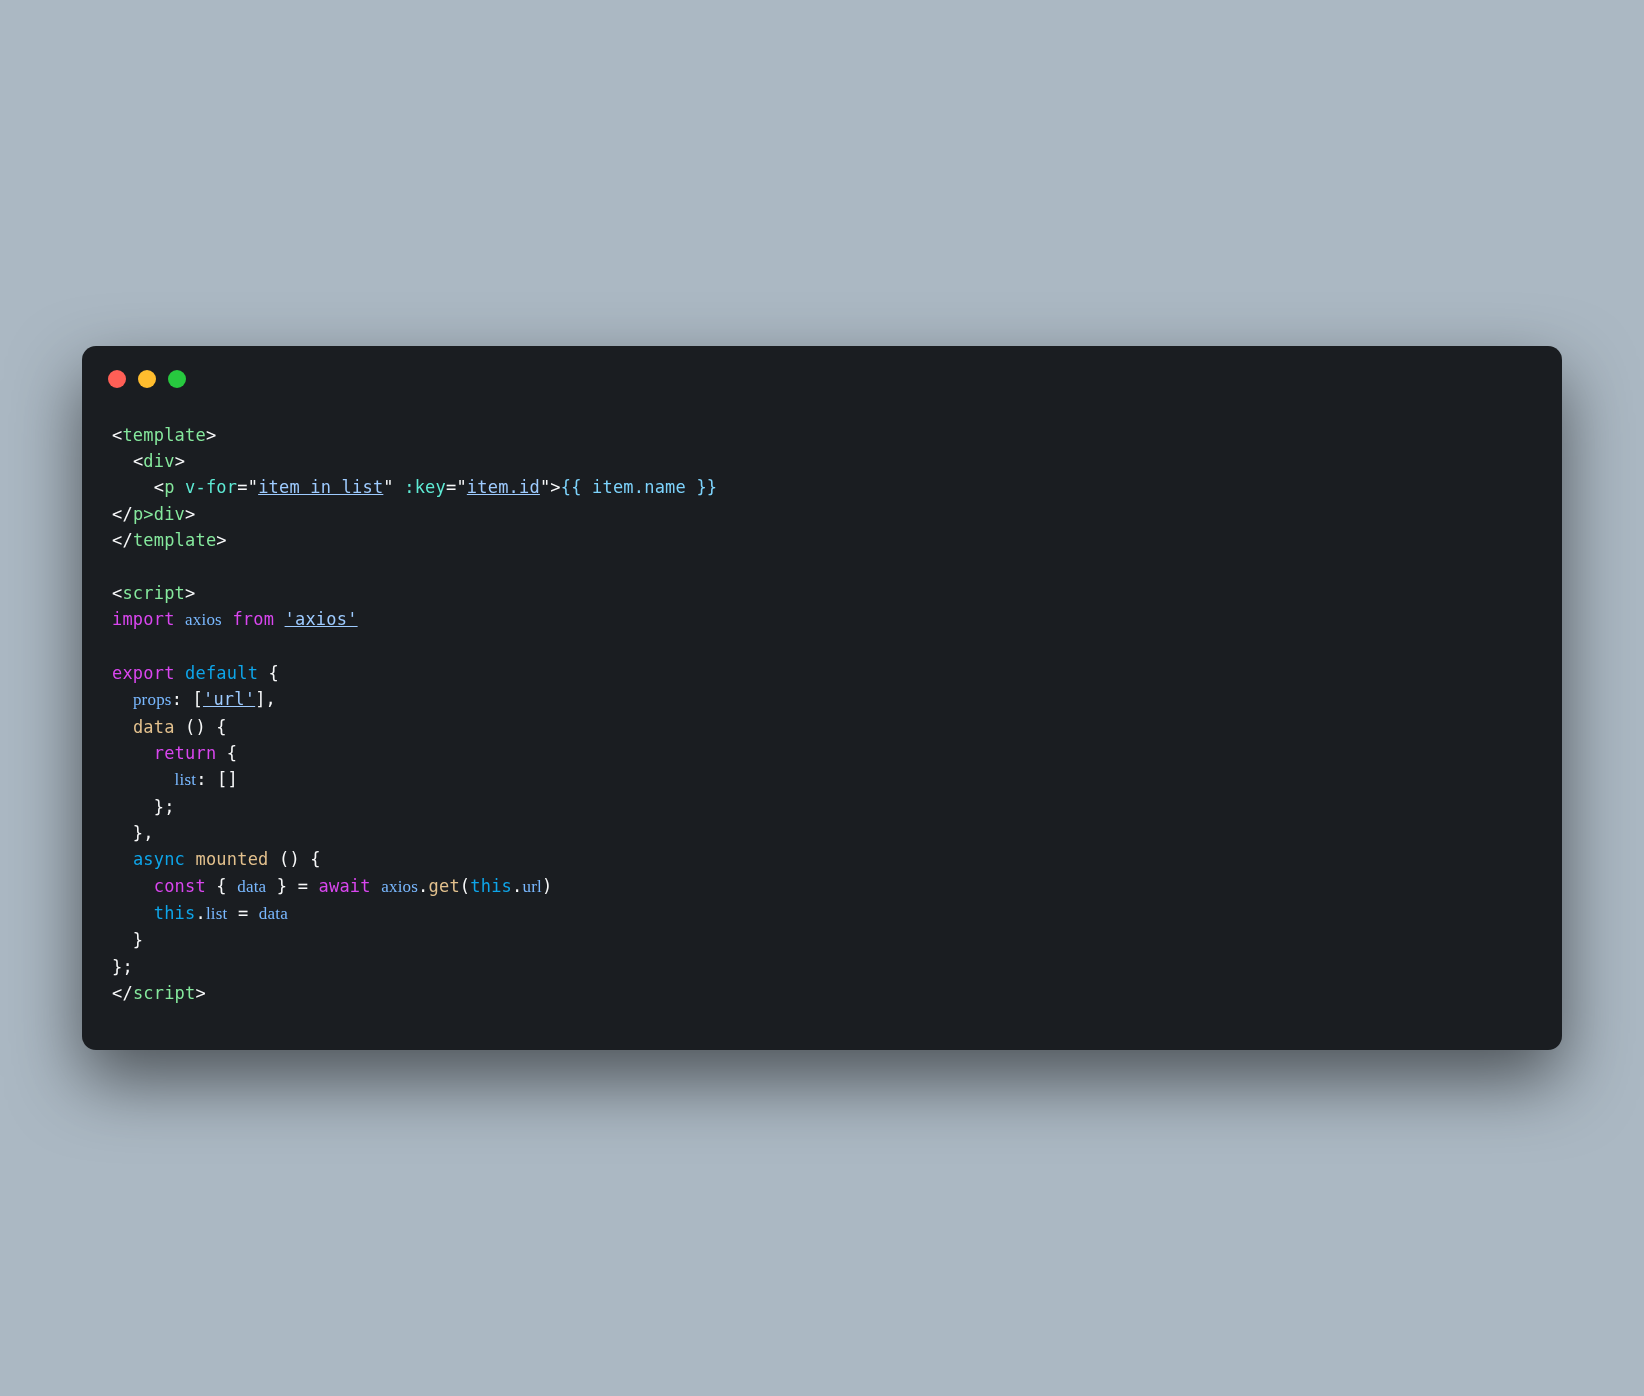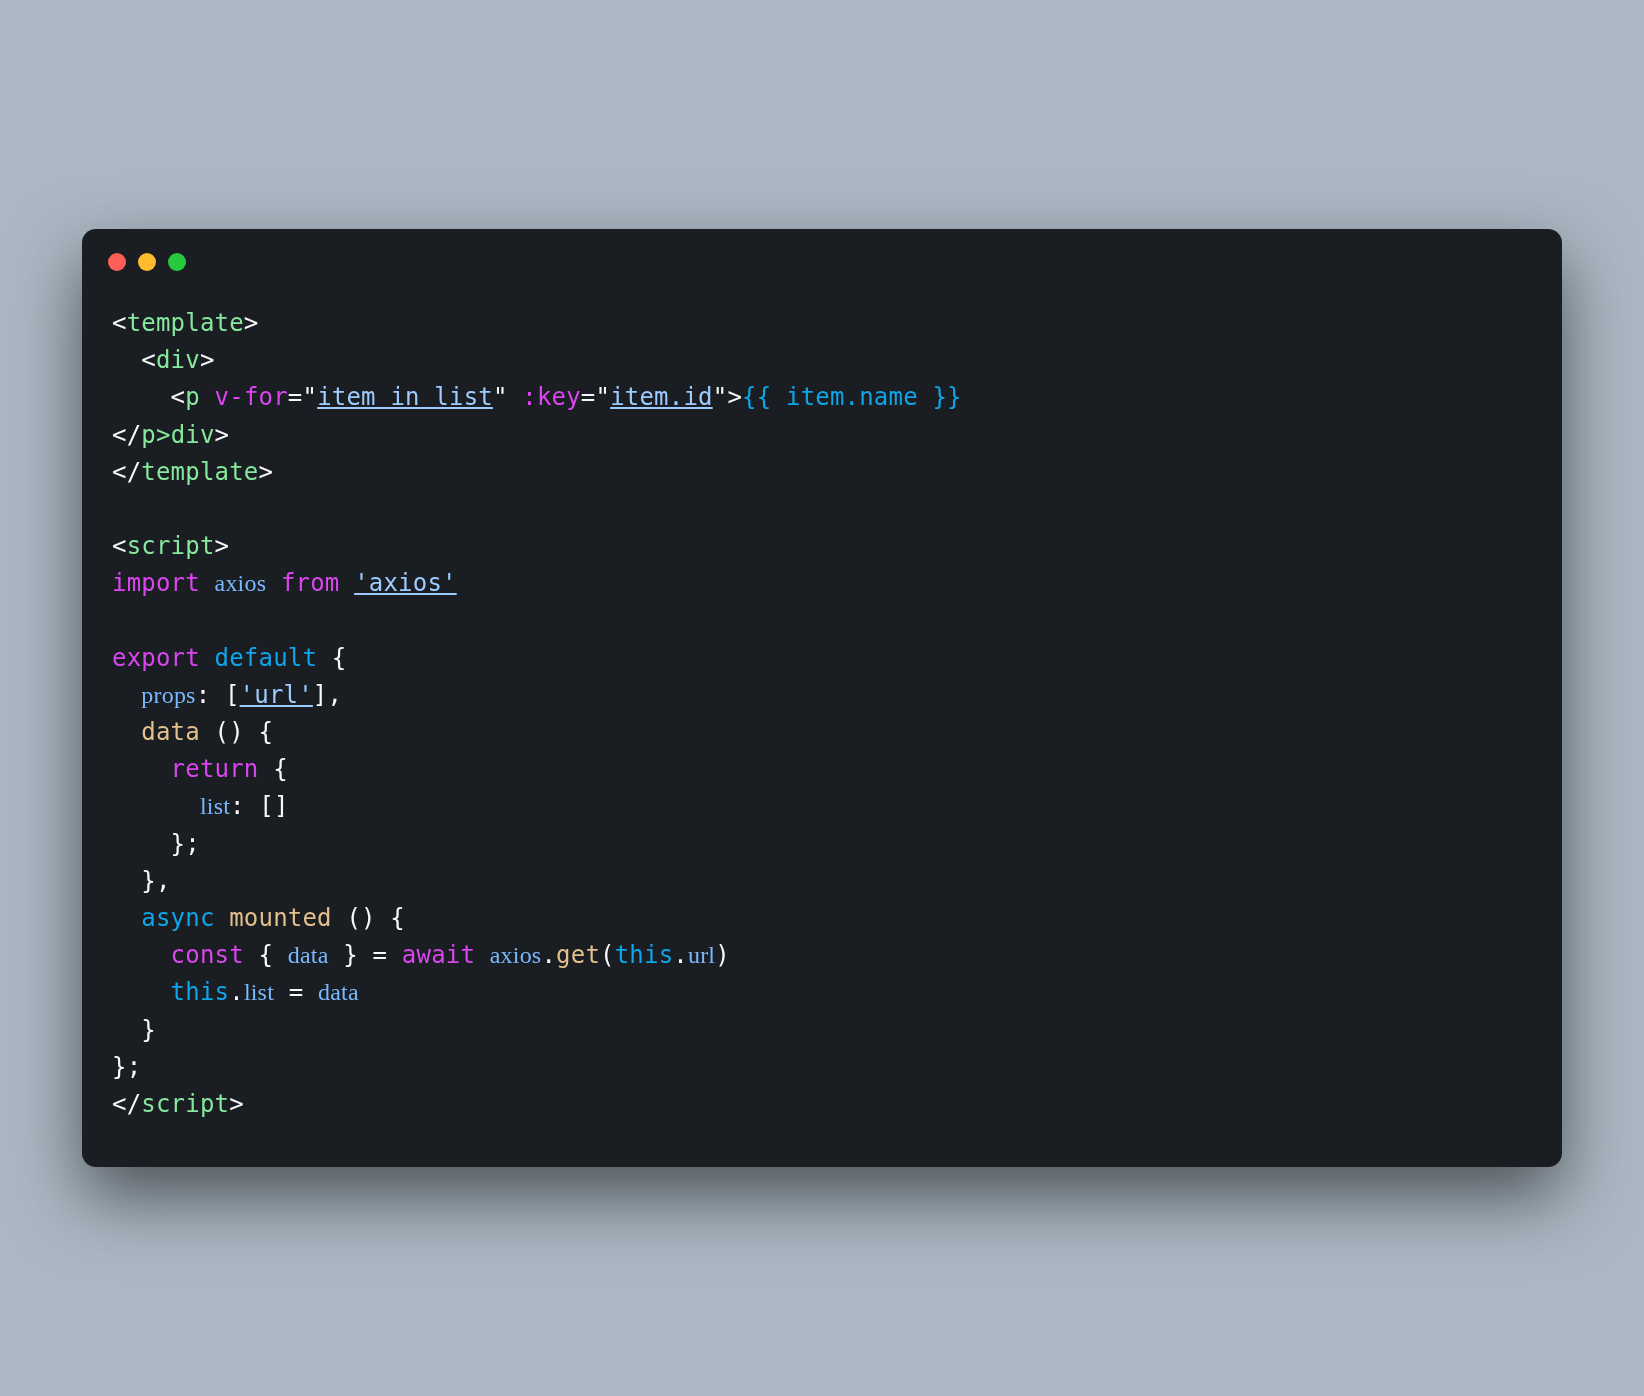--- a/index.html
+++ b/index.html
@@ -28,36 +28,36 @@
   .dot {
     width: 18px;
     height: 18px;
     border-radius: 50%;
   }
   .dot.red { background: #ff5f56; }
   .dot.yellow { background: #ffbd2e; }
   .dot.green { background: #27c93f; }
   .code {
     padding: 24px 30px 44px 30px;
-    font-size: 24px;
+    font-size: 17px;
     line-height: 1.55;
     white-space: pre;
     color: #c9d1d9;
     letter-spacing: 0.2px;
   }
   .punct  { color: #f7f8f9; }
   .tag    { color: #85e89d; }
-  .attr   { color: #d946ef; }
+  .attr   { color: #5eead4; }
   .str    { color: #9ecbff; text-decoration: underline; }
   .kw     { color: #d946ef; }
   .kw2    { color: #0ea5e9; }
   .fn     { color: #e2c08d; }
   .obj    { color: #79b8ff; font-family: Liberation Serif, serif; }
   .plain  { color: #f7f8f9; }
-  .txt    { color: #0ea5e9; text-align: center; }
+  .txt    { color: #7dd3fc; text-align: center; }
 </style>
 </head>
 <body>
 
 <div class="window">
   <div class="titlebar">
     <div class="dot red"></div>
     <div class="dot yellow"></div>
     <div class="dot green"></div>
   </div>

